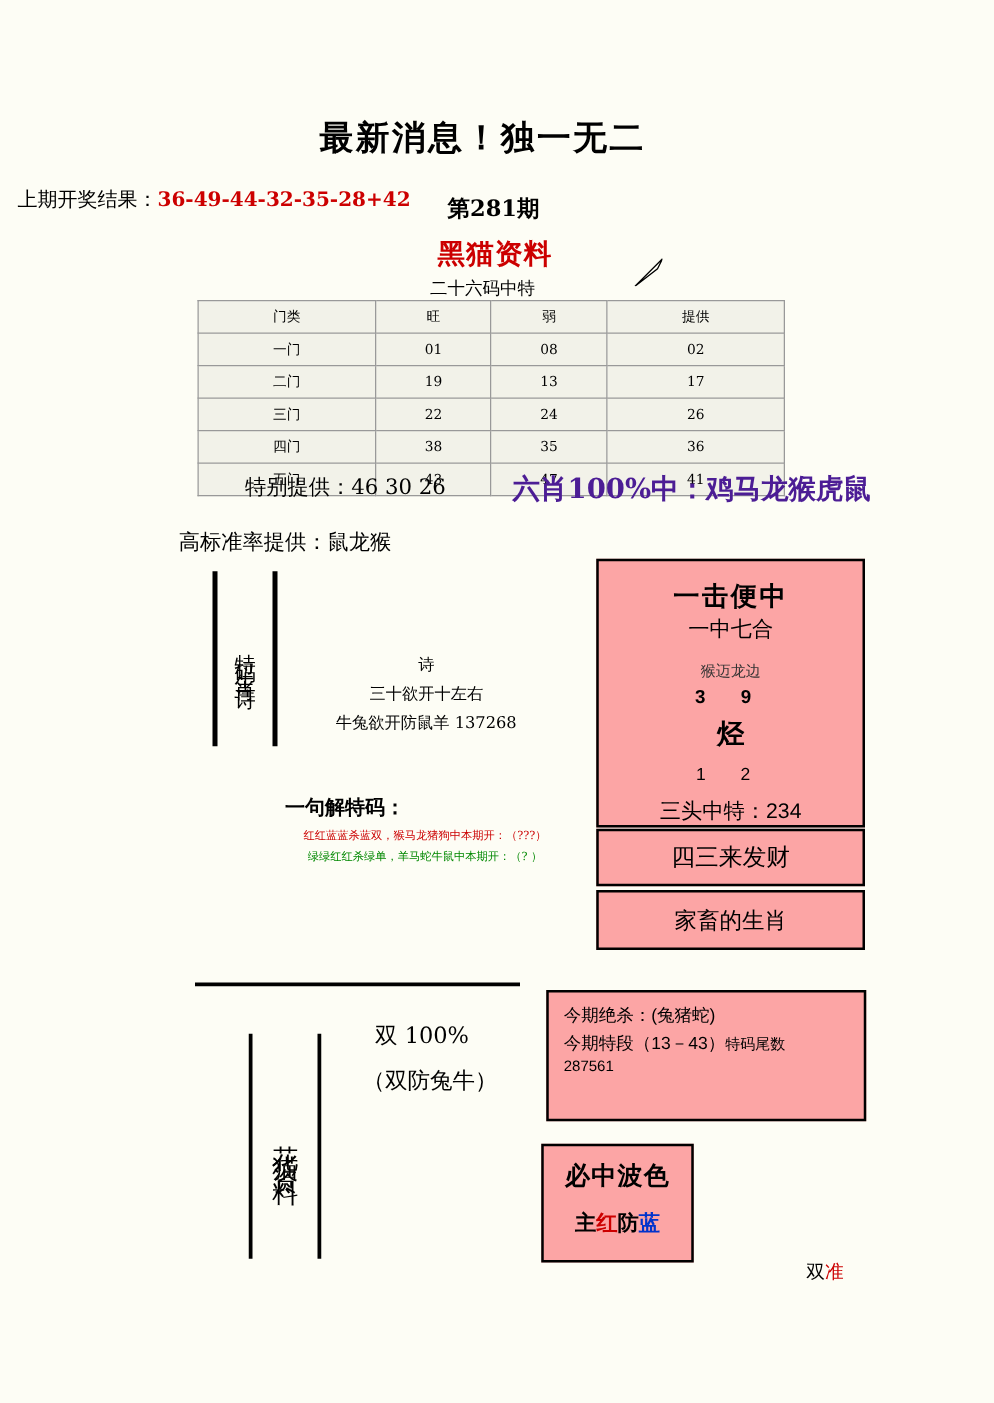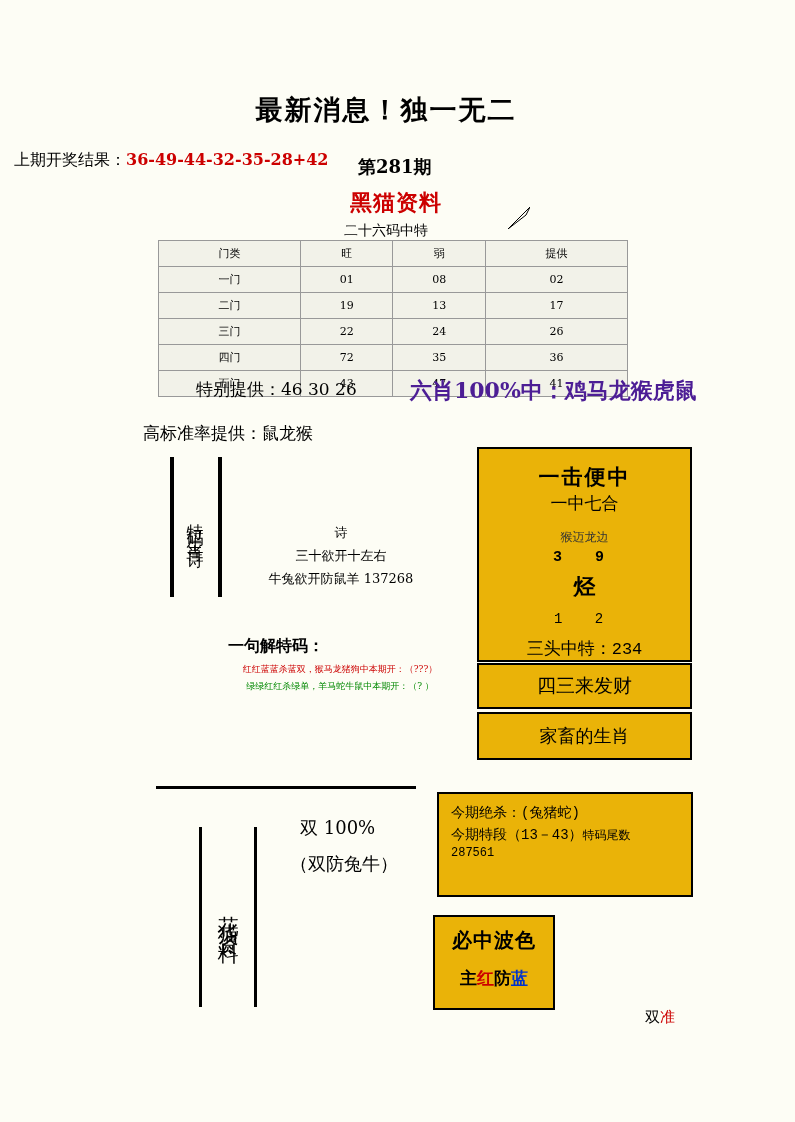--- a/index.html
+++ b/index.html
@@ -163,24 +163,24 @@
     font-size: 9px;
     line-height: 1.9;
     color: #cc0000;
     font-family: "DejaVu Serif", "Liberation Serif", serif;
   }
   .jie-line .g { color: #008800; }
 
   
   .rbox {
     border: 2px solid #000;
-    background: #eab308;
+    background: #fca5a5;
     box-sizing: border-box;
     text-align: center;
-    font-family: Liberation Mono, monospace;
+    font-family: Liberation Sans, sans-serif;
   }
   .rbox1 { left: 477px; top: 447px; width: 215px; height: 215px; }
   .rbox1 .l1 { font-size: 21px; font-weight: bold; margin-top: 14px; letter-spacing: 2px;}
   .rbox1 .l2 { font-size: 17px; margin-top: 1px; }
   .rbox1 .l3 { font-size: 12px; margin-top: 14px; color: #333; }
   .rbox1 .l4 { font-size: 15px; font-weight: bold; margin-top: 3px; letter-spacing: 12px; }
   .rbox1 .l5 { font-size: 22px; font-weight: bold; margin-top: 6px; }
   .rbox1 .l6 { font-size: 14px; margin-top: 9px; letter-spacing: 12px; }
   .rbox1 .l7 { font-size: 17px; margin-top: 10px; }
 
@@ -292,21 +292,21 @@
         <td>17</td>
       </tr>
       <tr>
         <td class="col0">三门</td>
         <td>22</td>
         <td>24</td>
         <td>26</td>
       </tr>
       <tr>
         <td class="col0">四门</td>
-        <td>72</td>
+        <td>38</td>
         <td>35</td>
         <td>36</td>
       </tr>
       <tr>
         <td class="col0">五门</td>
         <td>43</td>
         <td>47</td>
         <td>41</td>
       </tr>
     </tbody>

